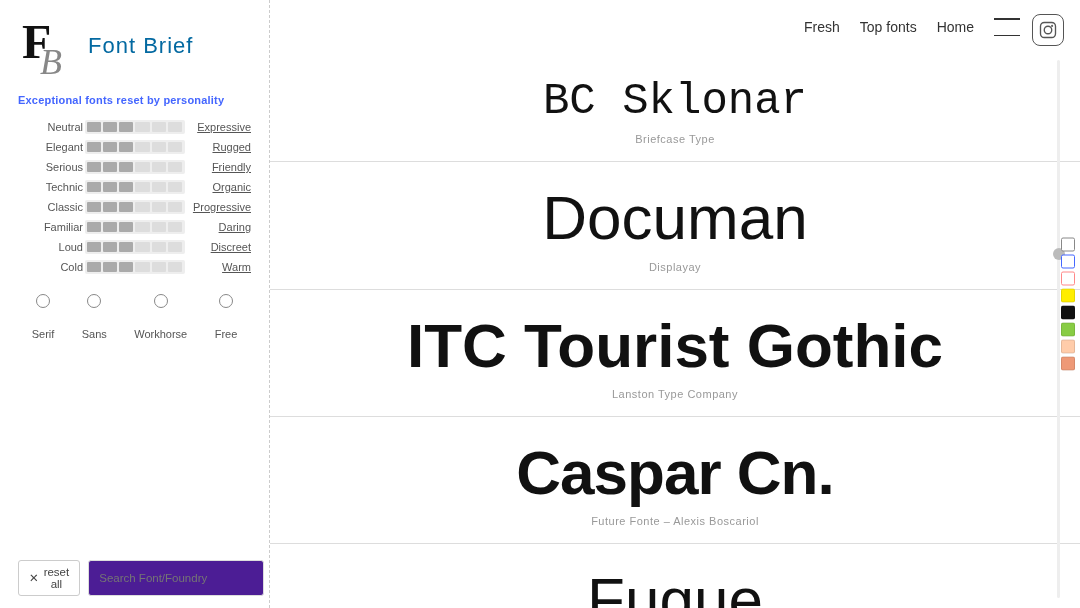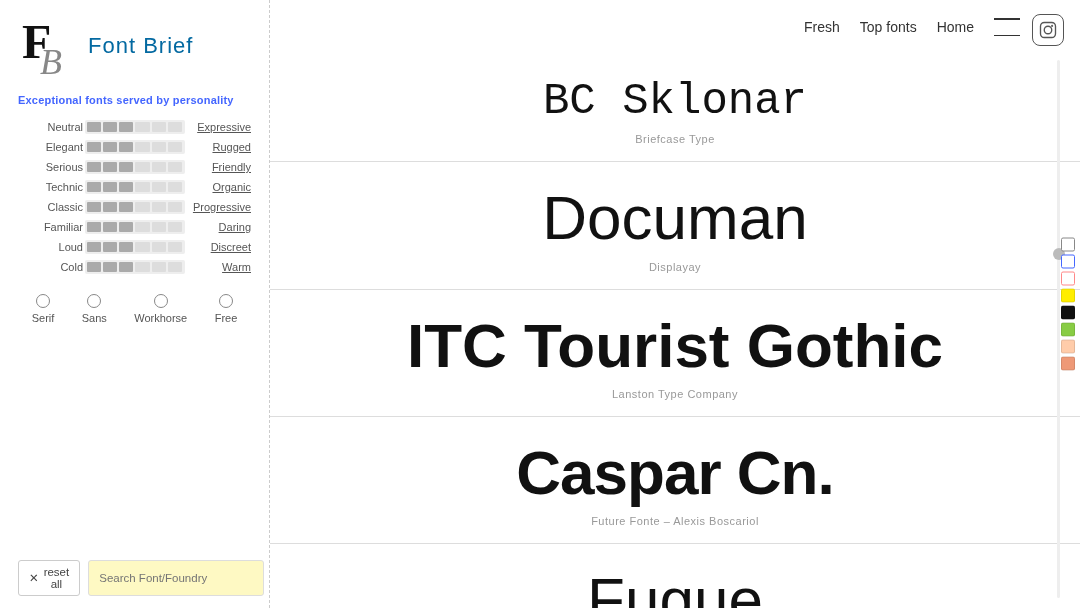--- a/index.html
+++ b/index.html
@@ -81,21 +81,21 @@
     .font-type-row {
       display: flex;
       justify-content: space-around;
       margin-top: 14px;
       margin-bottom: 14px;
     }
     .font-type-item {
       display: flex;
       flex-direction: column;
       align-items: center;
-      gap: 4px;
+      gap: 20px;
       font-size: 11px;
       color: #555;
       cursor: pointer;
     }
     .radio-circle {
       width: 14px;
       height: 14px;
       border-radius: 50%;
       border: 1.5px solid #888;
       background: #fff;
@@ -118,21 +118,21 @@
       background: #fff;
     }
     .search-input {
       flex: 1;
       font-size: 11.5px;
       color: #888;
       border: 1px solid #ddd;
       border-radius: 3px;
       padding: 0 10px;
       outline: none;
-      background: #fef9c3;
+      background: #4c1d95;
     }
 
     
     #main {
       flex: 1;
       display: flex;
       flex-direction: column;
       overflow-y: auto;
       position: relative;
     }
@@ -260,21 +260,21 @@
 
 <div id="sidebar">
   <div class="logo-area">
     <svg class="logo-icon" viewBox="0 0 60 60" xmlns="http://www.w3.org/2000/svg">
       <text x="4" y="42" font-size="48" font-weight="900" font-family="Georgia, serif" fill="#111">F</text>
       <text x="22" y="58" font-size="36" font-style="italic" font-family="Georgia, serif" fill="#888">B</text>
     </svg>
     <span class="logo-text">Font Brief</span>
   </div>
 
-  <div class="tagline">Exceptional fonts served by personality</div>
+  <div class="tagline">Exceptional fonts reset by personality</div>
 
   <div id="sliders-container">
   <div class="slider-row">
         <span class="label-left">Neutral</span>
         <div class="slider-track">
           <div class="seg active"></div>
           <div class="seg active"></div>
           <div class="seg active"></div>
           <div class="seg"></div>
           <div class="seg"></div>

